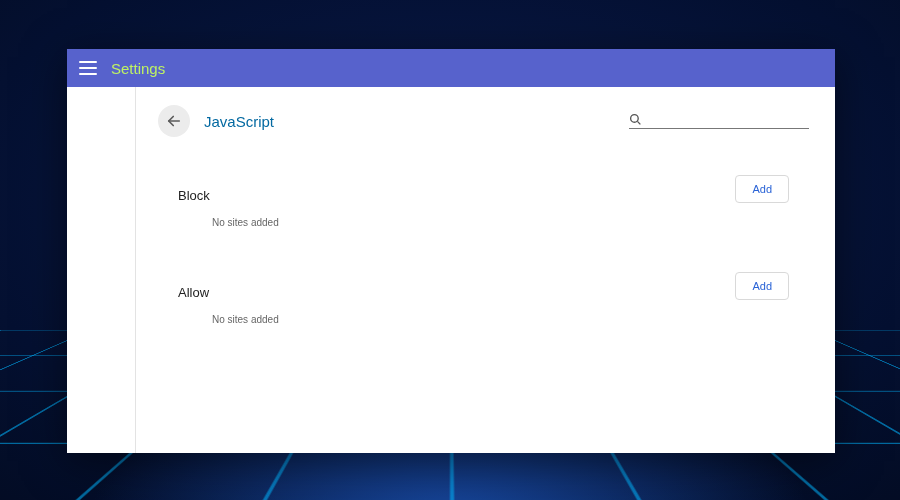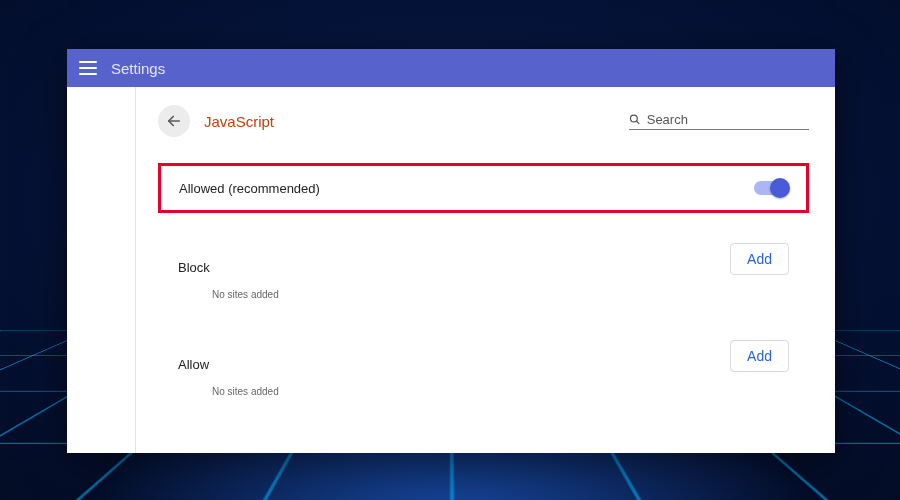--- a/index.html
+++ b/index.html
@@ -26,38 +26,38 @@
   }
 
   
   .window {
     position: absolute; left: 67px; top: 49px; width: 768px; height: 404px;
     background: #fff;
     box-shadow: 0 8px 40px rgba(0,0,0,0.5);
     display: flex; flex-direction: column;
   }
   .header-bar {
-    height: 38px; background: #5762cc; color: #e5e5e5;
+    height: 38px; background: #5762cc; color: #bef264;
     display: flex; align-items: center; padding: 0 12px; gap: 14px;
     font-size: 15px;
   }
   .hamburger { width: 18px; height: 14px; display: flex; flex-direction: column; justify-content: space-between; cursor: pointer; }
   .hamburger span { display: block; height: 2px; background: #fff; border-radius: 1px; }
 
   .body-area { flex: 1; display: flex; min-height: 0; }
   .left-gutter { width: 69px; border-right: 1px solid #e3e3e3; background: #fff; }
   .content { flex: 1; padding: 14px 26px 0 22px; overflow: hidden; }
 
   .title-row { display: flex; align-items: center; height: 40px; }
   .back-btn {
     width: 32px; height: 32px; border-radius: 50%; background: #ececec;
     display: flex; align-items: center; justify-content: center; cursor: pointer;
     color: #5a5a5a; flex: 0 0 auto;
   }
-  .page-title { margin-left: 14px; font-size: 15px; color: #c2410c; }
+  .page-title { margin-left: 14px; font-size: 15px; color: #0369a1; }
   .title-spacer { flex: 1; }
   .search-wrap { display: flex; align-items: center; gap: 6px; width: 180px; border-bottom: 1px solid #777; padding-bottom: 2px; color: #555; }
   .search-wrap input {
     border: none; outline: none; font-size: 13px; width: 100%; background: transparent; color: #222;
   }
   .search-wrap input::placeholder { color: #555; }
 
   .highlight-row {
     margin-top: 22px;
     border: 3px solid #e4002b;
@@ -75,21 +75,21 @@
     background: #4a5bd8; box-shadow: 0 1px 2px rgba(0,0,0,0.3);
   }
 
   .section-row {
     display: flex; align-items: flex-end; justify-content: space-between;
     padding: 0 20px; margin-top: 28px; height: 34px;
     font-size: 13px; color: #222;
   }
   .add-btn {
     border: 1px solid #d9d9d9; background: #fff; color: #2a63d6;
-    font-size: 14px; padding: 7px 16px; border-radius: 4px; cursor: pointer;
+    font-size: 11px; padding: 7px 16px; border-radius: 4px; cursor: pointer;
   }
   .empty {
     padding: 14px 0 0 54px; font-size: 10px; color: #666;
   }
 
   svg { display: block; }
 </style>
 </head>
 <body>
 
@@ -122,30 +122,23 @@
               <polyline points="11 18 5 12 11 6"></polyline>
             </svg>
         </div>
         <div class="page-title">JavaScript</div>
         <div class="title-spacer"></div>
         <div class="search-wrap">
           <svg width="13" height="13" viewBox="0 0 24 24" fill="none" stroke="#555" stroke-width="2.5">
               <circle cx="10" cy="10" r="7"></circle>
               <line x1="21" y1="21" x2="15.5" y2="15.5"></line>
             </svg>
-          <input type="text" placeholder="Search" style="">
         </div>
       </div>
 
-      <div class="highlight-row">
-        <span>Allowed (recommended)</span>
-        <div class="toggle">
-          <div class="knob"></div>
-        </div>
-      </div>
 
       <div class="section-row">
         <span>Block</span>
         <button class="add-btn">Add</button>
       </div>
       <div class="empty">No sites added</div>
 
       <div class="section-row" style="margin-top:38px;">
         <span>Allow</span>
         <button class="add-btn">Add</button>

